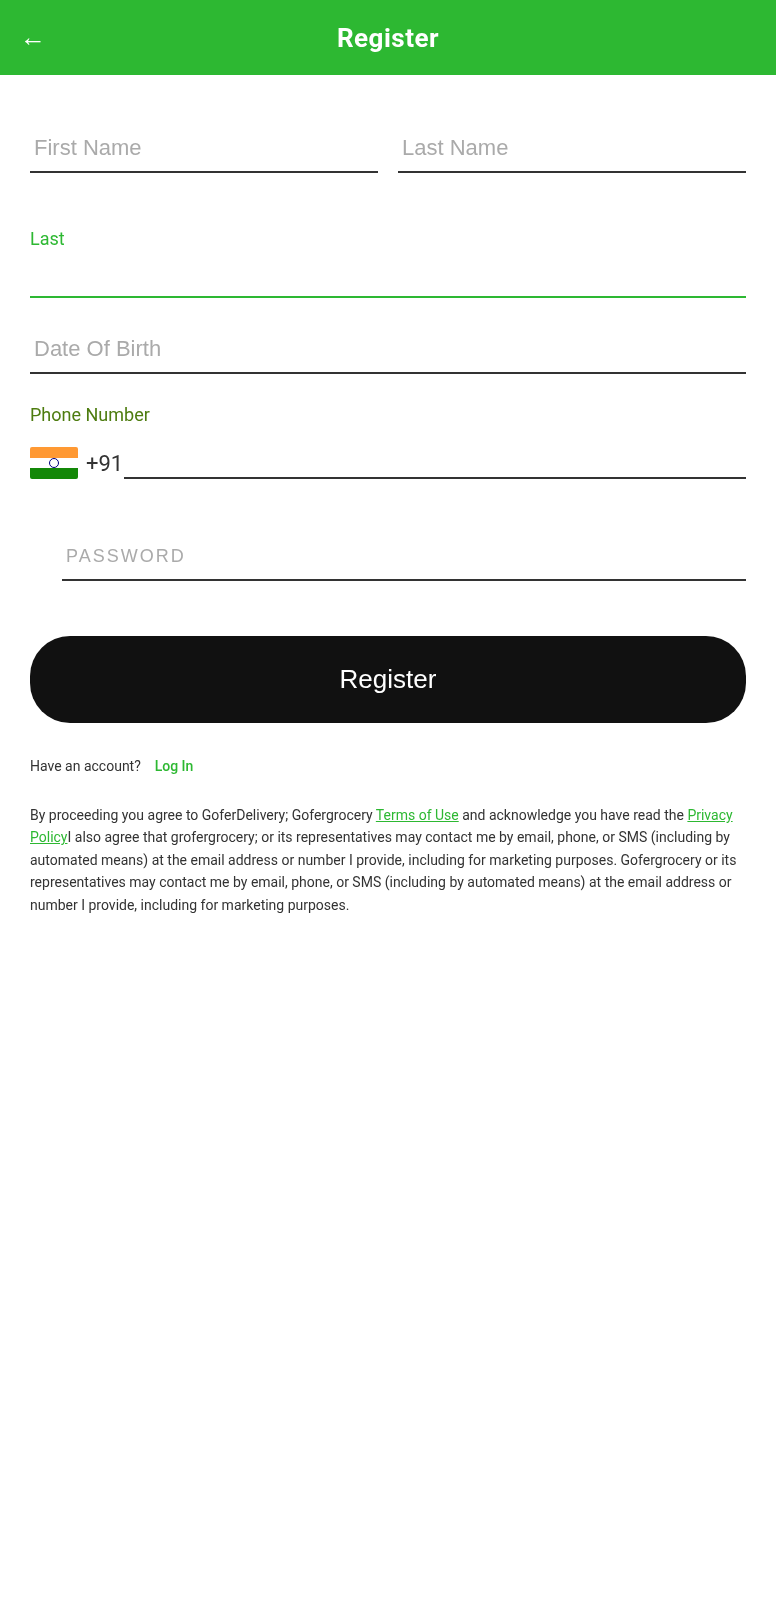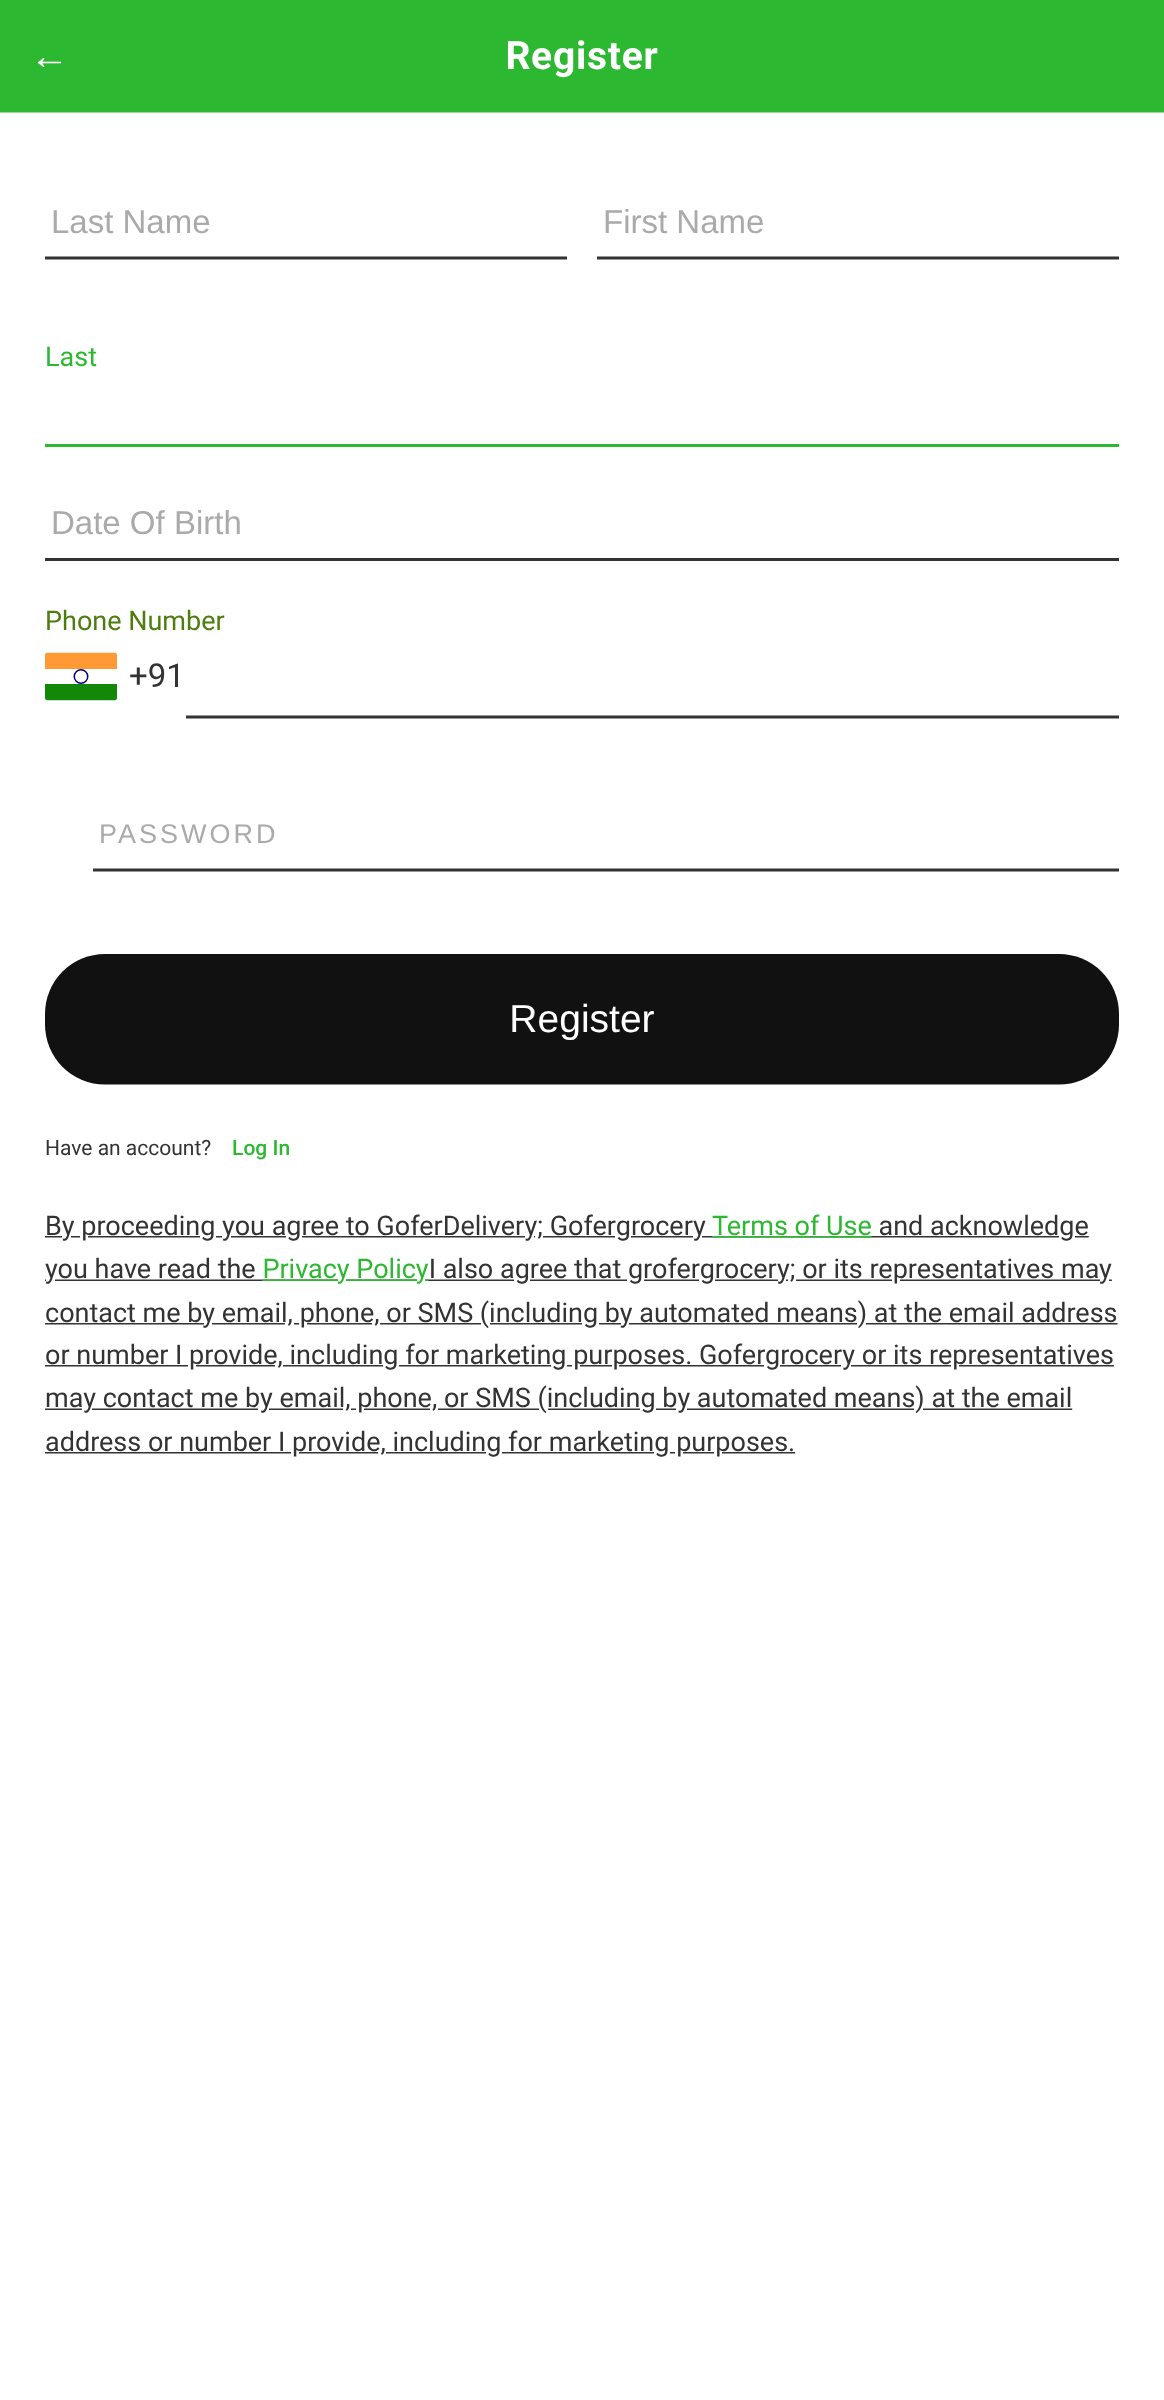--- a/index.html
+++ b/index.html
@@ -104,21 +104,21 @@
     .phone-section {
       margin-bottom: 55px;
     }
     .phone-label {
       font-size: 18px;
       color: #4d7c0f;
       margin-bottom: 10px;
     }
     .phone-row {
       display: flex;
-      align-items: flex-start;
+      align-items: flex-end;
       gap: 1px;
     }
     .flag-code {
       display: flex;
       align-items: center;
       gap: 8px;
       font-size: 22px;
       font-weight: 400;
       color: #333;
       white-space: nowrap;
@@ -207,24 +207,23 @@
     }
     .have-account .login-link {
       color: #2db832;
       font-weight: 500;
       cursor: pointer;
       text-decoration: none;
     }
 
     
     .terms-text {
-      font-size: 18px;
+      font-size: 14px;
       color: #333;
       line-height: 1.6;
-      text-decoration: underline;
     }
     .terms-link {
       color: #2db832;
       text-decoration: underline;
       cursor: pointer;
     }
   </style>
 </head>
 <body>
 
@@ -233,24 +232,24 @@
   <div class="header">
     <span class="header-back">←</span>
     <span class="header-title">Register</span>
   </div>
 
   <div class="content">
 
     
     <div class="name-row">
       <div class="input-group">
-        <input class="input-field-placeholder" type="text" placeholder="Last Name" style="">
+        <input class="input-field-placeholder" type="text" placeholder="First Name" style="">
       </div>
       <div class="input-group">
-        <input class="input-field-placeholder" type="text" placeholder="First Name" style="">
+        <input class="input-field-placeholder" type="text" placeholder="Last Name" style="">
       </div>
     </div>
 
     
     <div class="email-section">
       <label class="input-label">Last</label>
       <input class="input-field active-border" type="email" value="" style="">
     </div>
 
     

